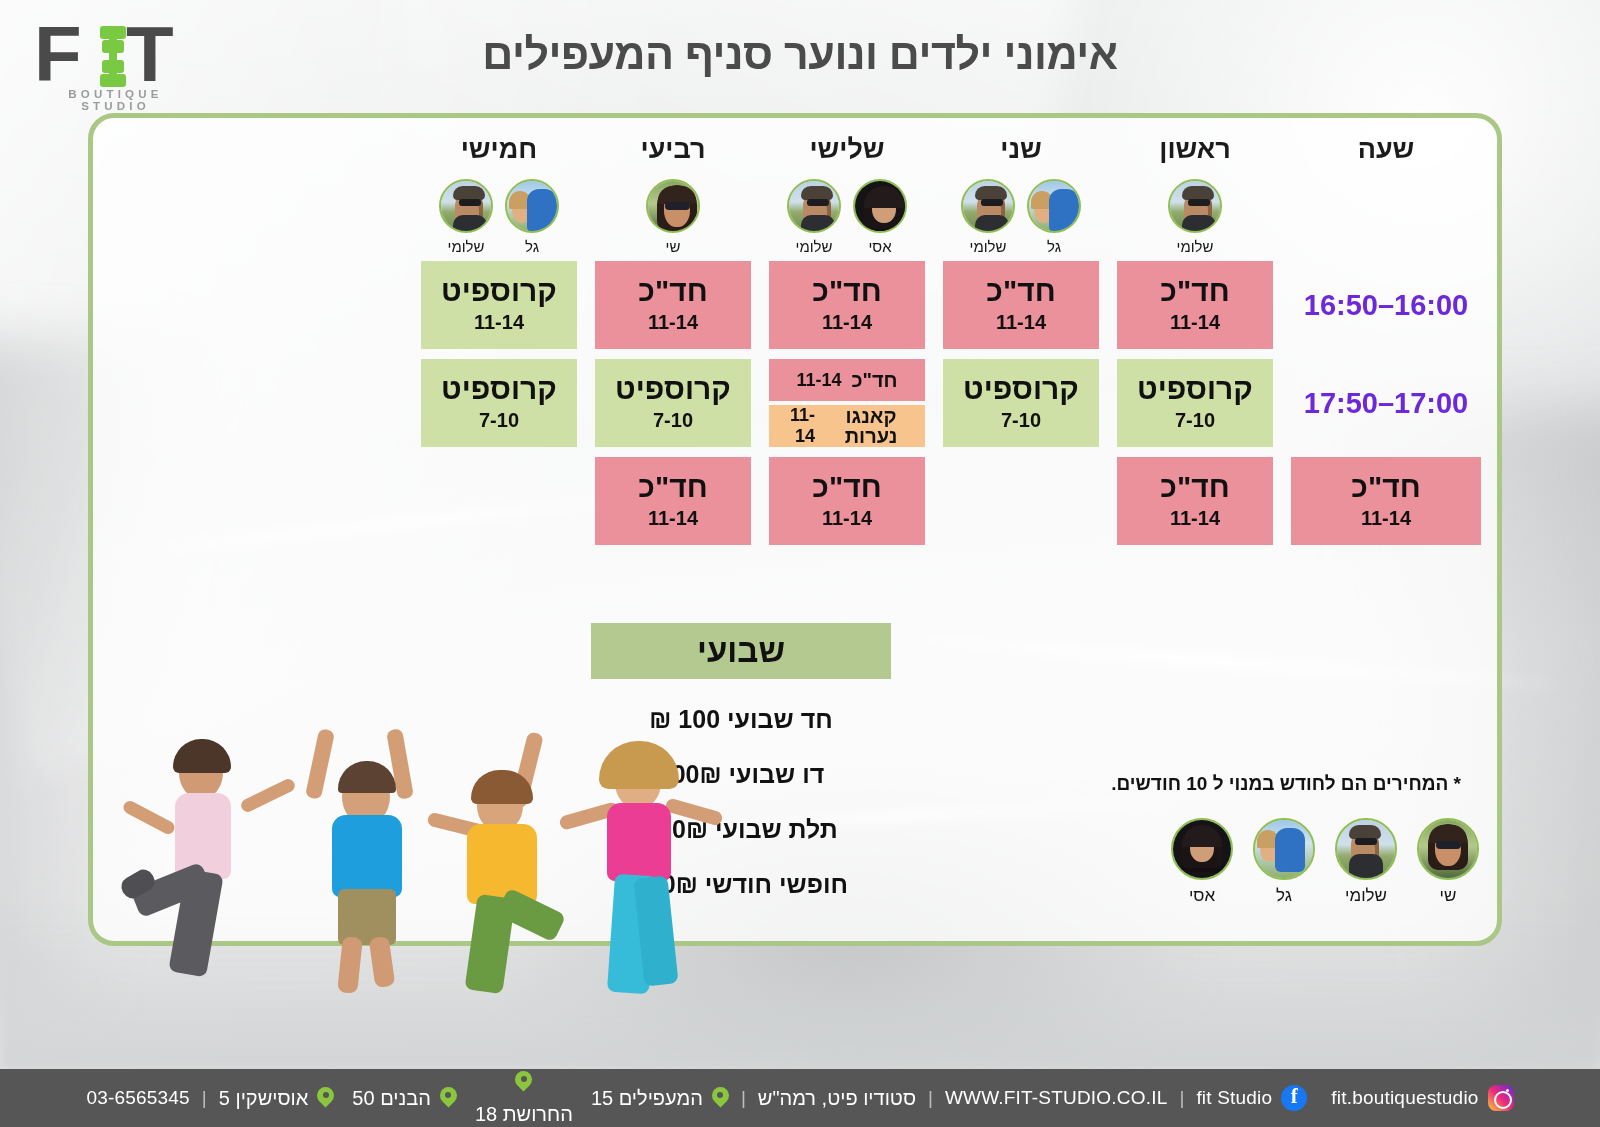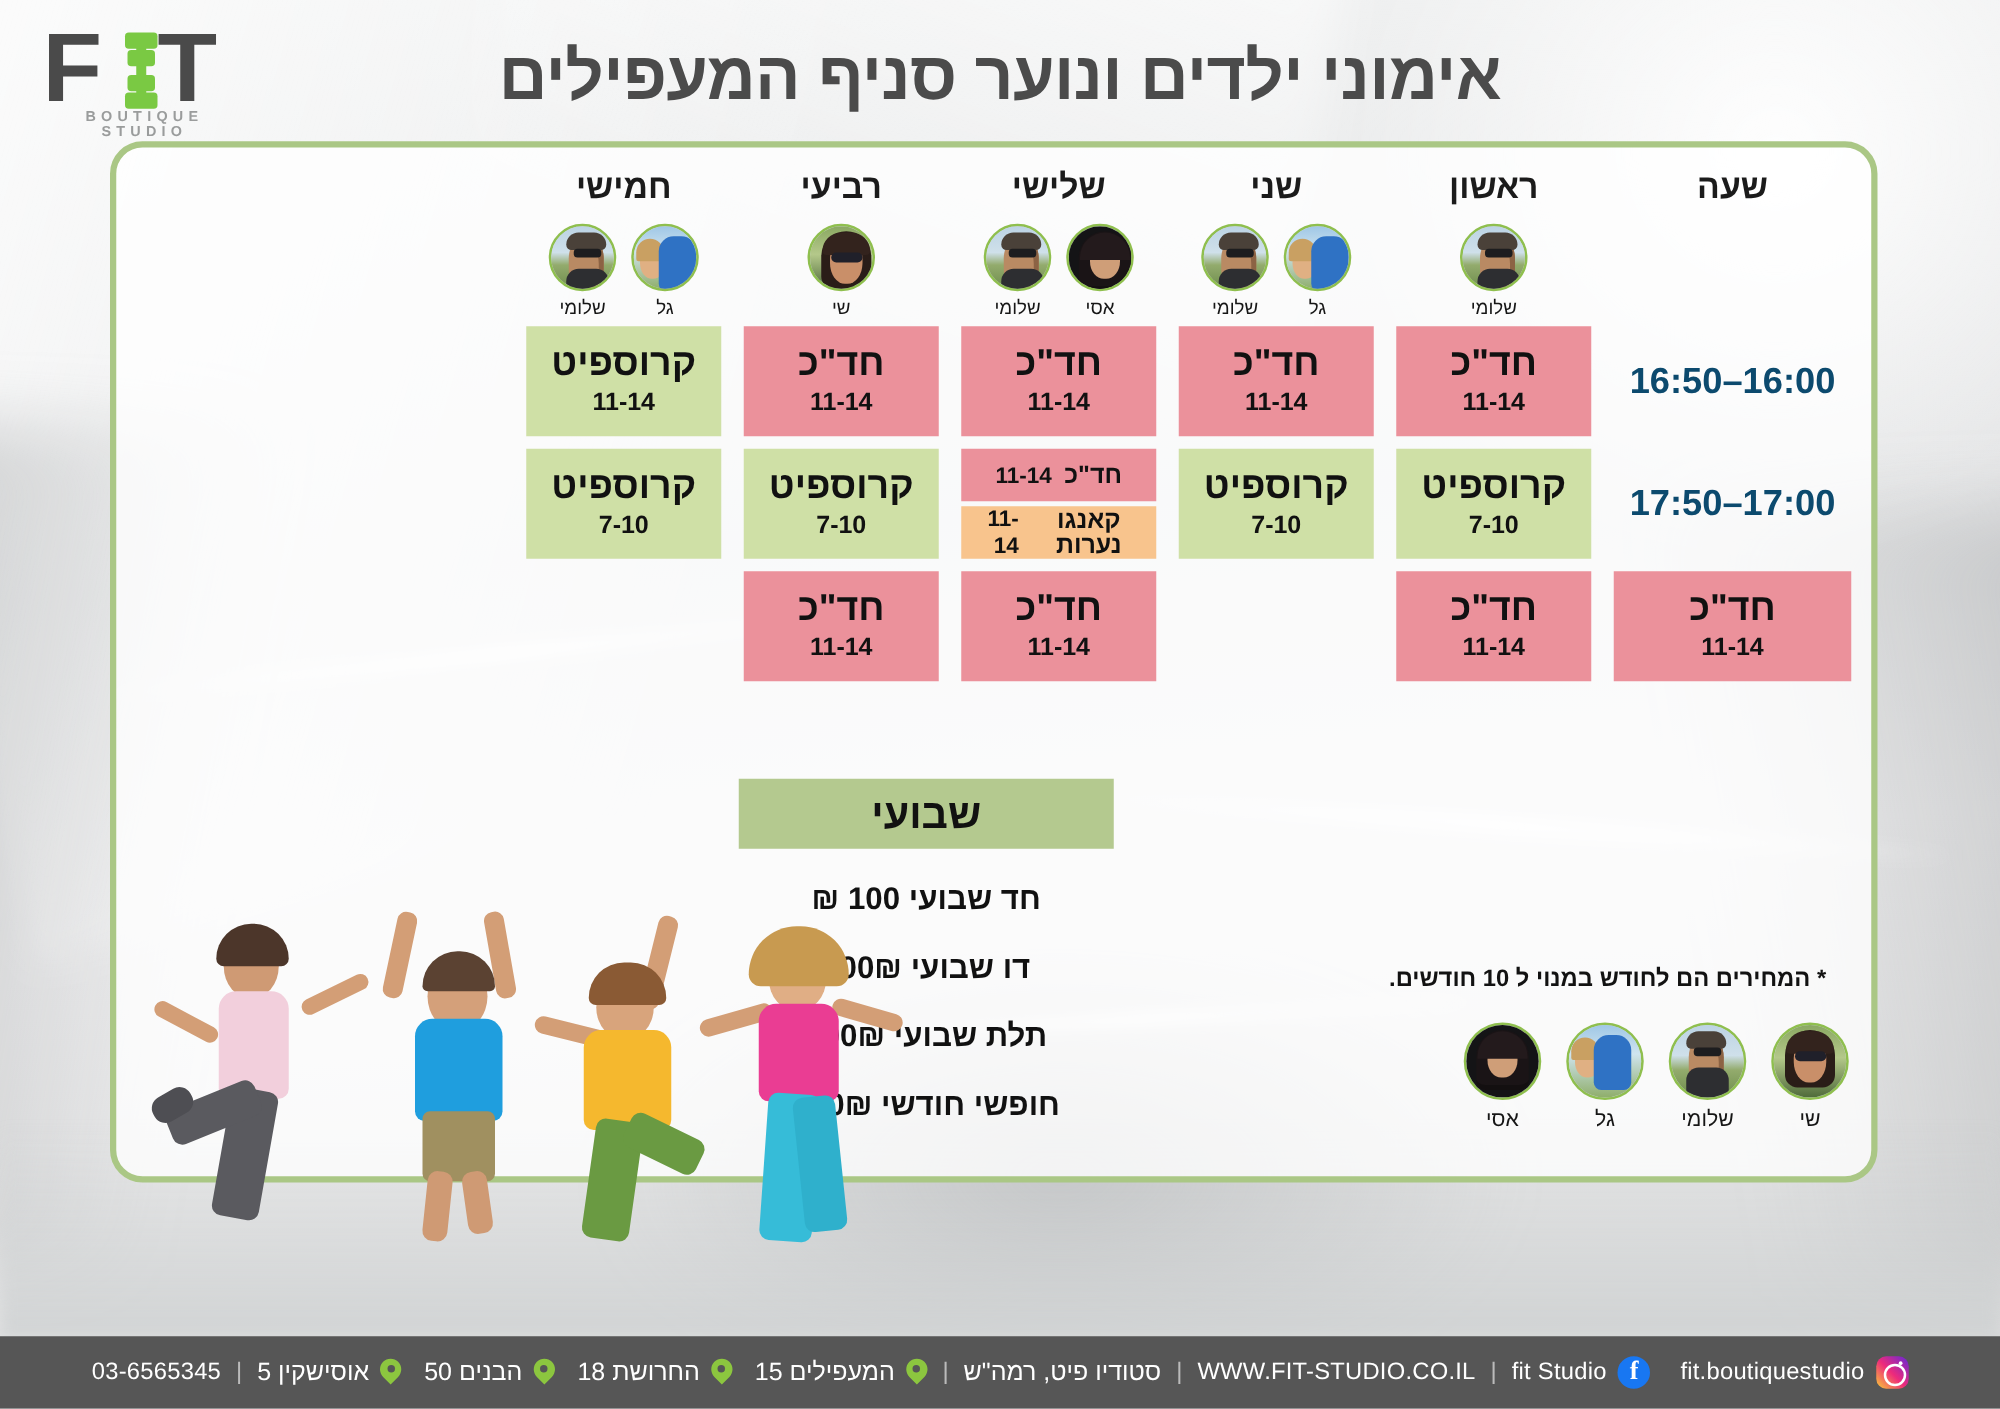--- a/index.html
+++ b/index.html
@@ -41,21 +41,21 @@
   #logo .bell{position:absolute;left:66px;top:6px;width:26px;height:66px;}
   #logo .bell .bar{position:absolute;left:9px;top:4px;width:8px;height:58px;background:#7ac943;border-radius:3px;}
   #logo .bell .plate{position:absolute;left:0;width:26px;height:13px;background:#7ac943;border-radius:3px;}
   #logo .bell .p1{top:2px;}  #logo .bell .p2{top:16px;width:22px;left:2px;}
   #logo .bell .p3{top:36px;width:22px;left:2px;} #logo .bell .p4{top:50px;}
   #logo .sub{position:absolute;left:3px;top:70px;font-size:11.5px;letter-spacing:4.2px;
       color:#9a9c9c;font-weight:700;text-align:center;}
 
   
   #headline{position:absolute;left:0;right:0;top:30px;text-align:center;
-      font-size:54px;font-weight:900;color:#4b4b4b;letter-spacing:-.5px;}
+      font-size:43px;font-weight:900;color:#4b4b4b;letter-spacing:-.5px;}
 
   
   #card{position:absolute;left:88px;top:113px;width:1414px;height:833px;
       background:rgba(255,255,255,.78);border:5px solid #aac785;border-radius:26px;}
 
   
   #sched{position:absolute;left:22px;top:16px;width:1370px;}
   .grid{display:grid;grid-template-columns:190px repeat(5,156px);column-gap:18px;
       direction:rtl;justify-content:start;padding-right:4px;}
   .hdr-day{text-align:center;font-size:27px;font-weight:900;color:#1b1b1b;padding-bottom:4px;}
@@ -85,21 +85,21 @@
   .f-asi:before{content:"";position:absolute;left:8px;top:4px;width:42px;height:48px;background:#1a1416;border-radius:22px 22px 8px 8px;
      box-shadow:inset 0 -6px 0 -2px #130f10;}
   .f-asi .hr{position:absolute;left:9px;top:5px;width:40px;height:22px;background:#231a1c;border-radius:20px 20px 0 0;z-index:3;}
 
   .f-shai{position:absolute;inset:0;background:linear-gradient(180deg,#8aa862 0%,#b4c88a 45%,#4f6b3a 100%);}
   .f-shai:after{content:"";position:absolute;left:16px;top:10px;width:26px;height:36px;border-radius:46%;background:#c98f69;}
   .f-shai:before{content:"";position:absolute;left:9px;top:4px;width:40px;height:46px;background:#2a1d18;border-radius:20px 20px 10px 10px;}
   .f-shai .sg{position:absolute;left:17px;top:21px;width:25px;height:8px;background:#20202a;border-radius:4px;z-index:3;}
   .f-shai .hr{position:absolute;left:10px;top:5px;width:38px;height:18px;background:#33231d;border-radius:18px 18px 4px 4px;z-index:2;}
 
-  .rowlbl{display:flex;align-items:center;justify-content:center;font-size:29px;font-weight:700;color:#0c4a6e;}
+  .rowlbl{display:flex;align-items:center;justify-content:center;font-size:29px;font-weight:700;color:#6d28d9;}
   .cellbox{height:88px;display:flex;flex-direction:column;align-items:center;justify-content:center;}
   .cellbox .t1{font-size:30px;font-weight:900;color:#111;line-height:1.02;}
   .cellbox .t2{font-size:20px;font-weight:700;color:#111;margin-top:4px;}
   .cell-green{background:#cfe0a6;}
   .cell-pink{background:#eb919b;}
   .cell-orange{background:#f8c48d;}
   .cell-empty{background:transparent;}
   .split{height:88px;display:flex;flex-direction:column;gap:4px;}
   .split .sub{flex:1;display:flex;align-items:center;justify-content:center;gap:10px;padding:0 8px;direction:rtl;}
   .split .sub .n{font-size:20px;font-weight:900;color:#111;line-height:1.0;text-align:center;}
@@ -459,21 +459,21 @@
   </div>
   <span class="sep">|</span>
   <div class="seg">
     <span>סטודיו פיט, רמה"ש</span>
   </div>
   <span class="sep">|</span>
   <div class="seg">
     <span class="pin"></span>
     <span>המעפילים 15</span>
   </div>
-  <div class="seg" style="margin-right:18px;">
+  <div class="seg" style="margin-right:18px;flex-direction:column;">
     <span class="pin"></span>
     <span>החרושת 18</span>
   </div>
   <div class="seg" style="margin-right:18px;">
     <span class="pin"></span>
     <span>הבנים 50</span>
   </div>
   <div class="seg" style="margin-right:18px;">
     <span class="pin"></span>
     <span>אוסישקין 5</span>

